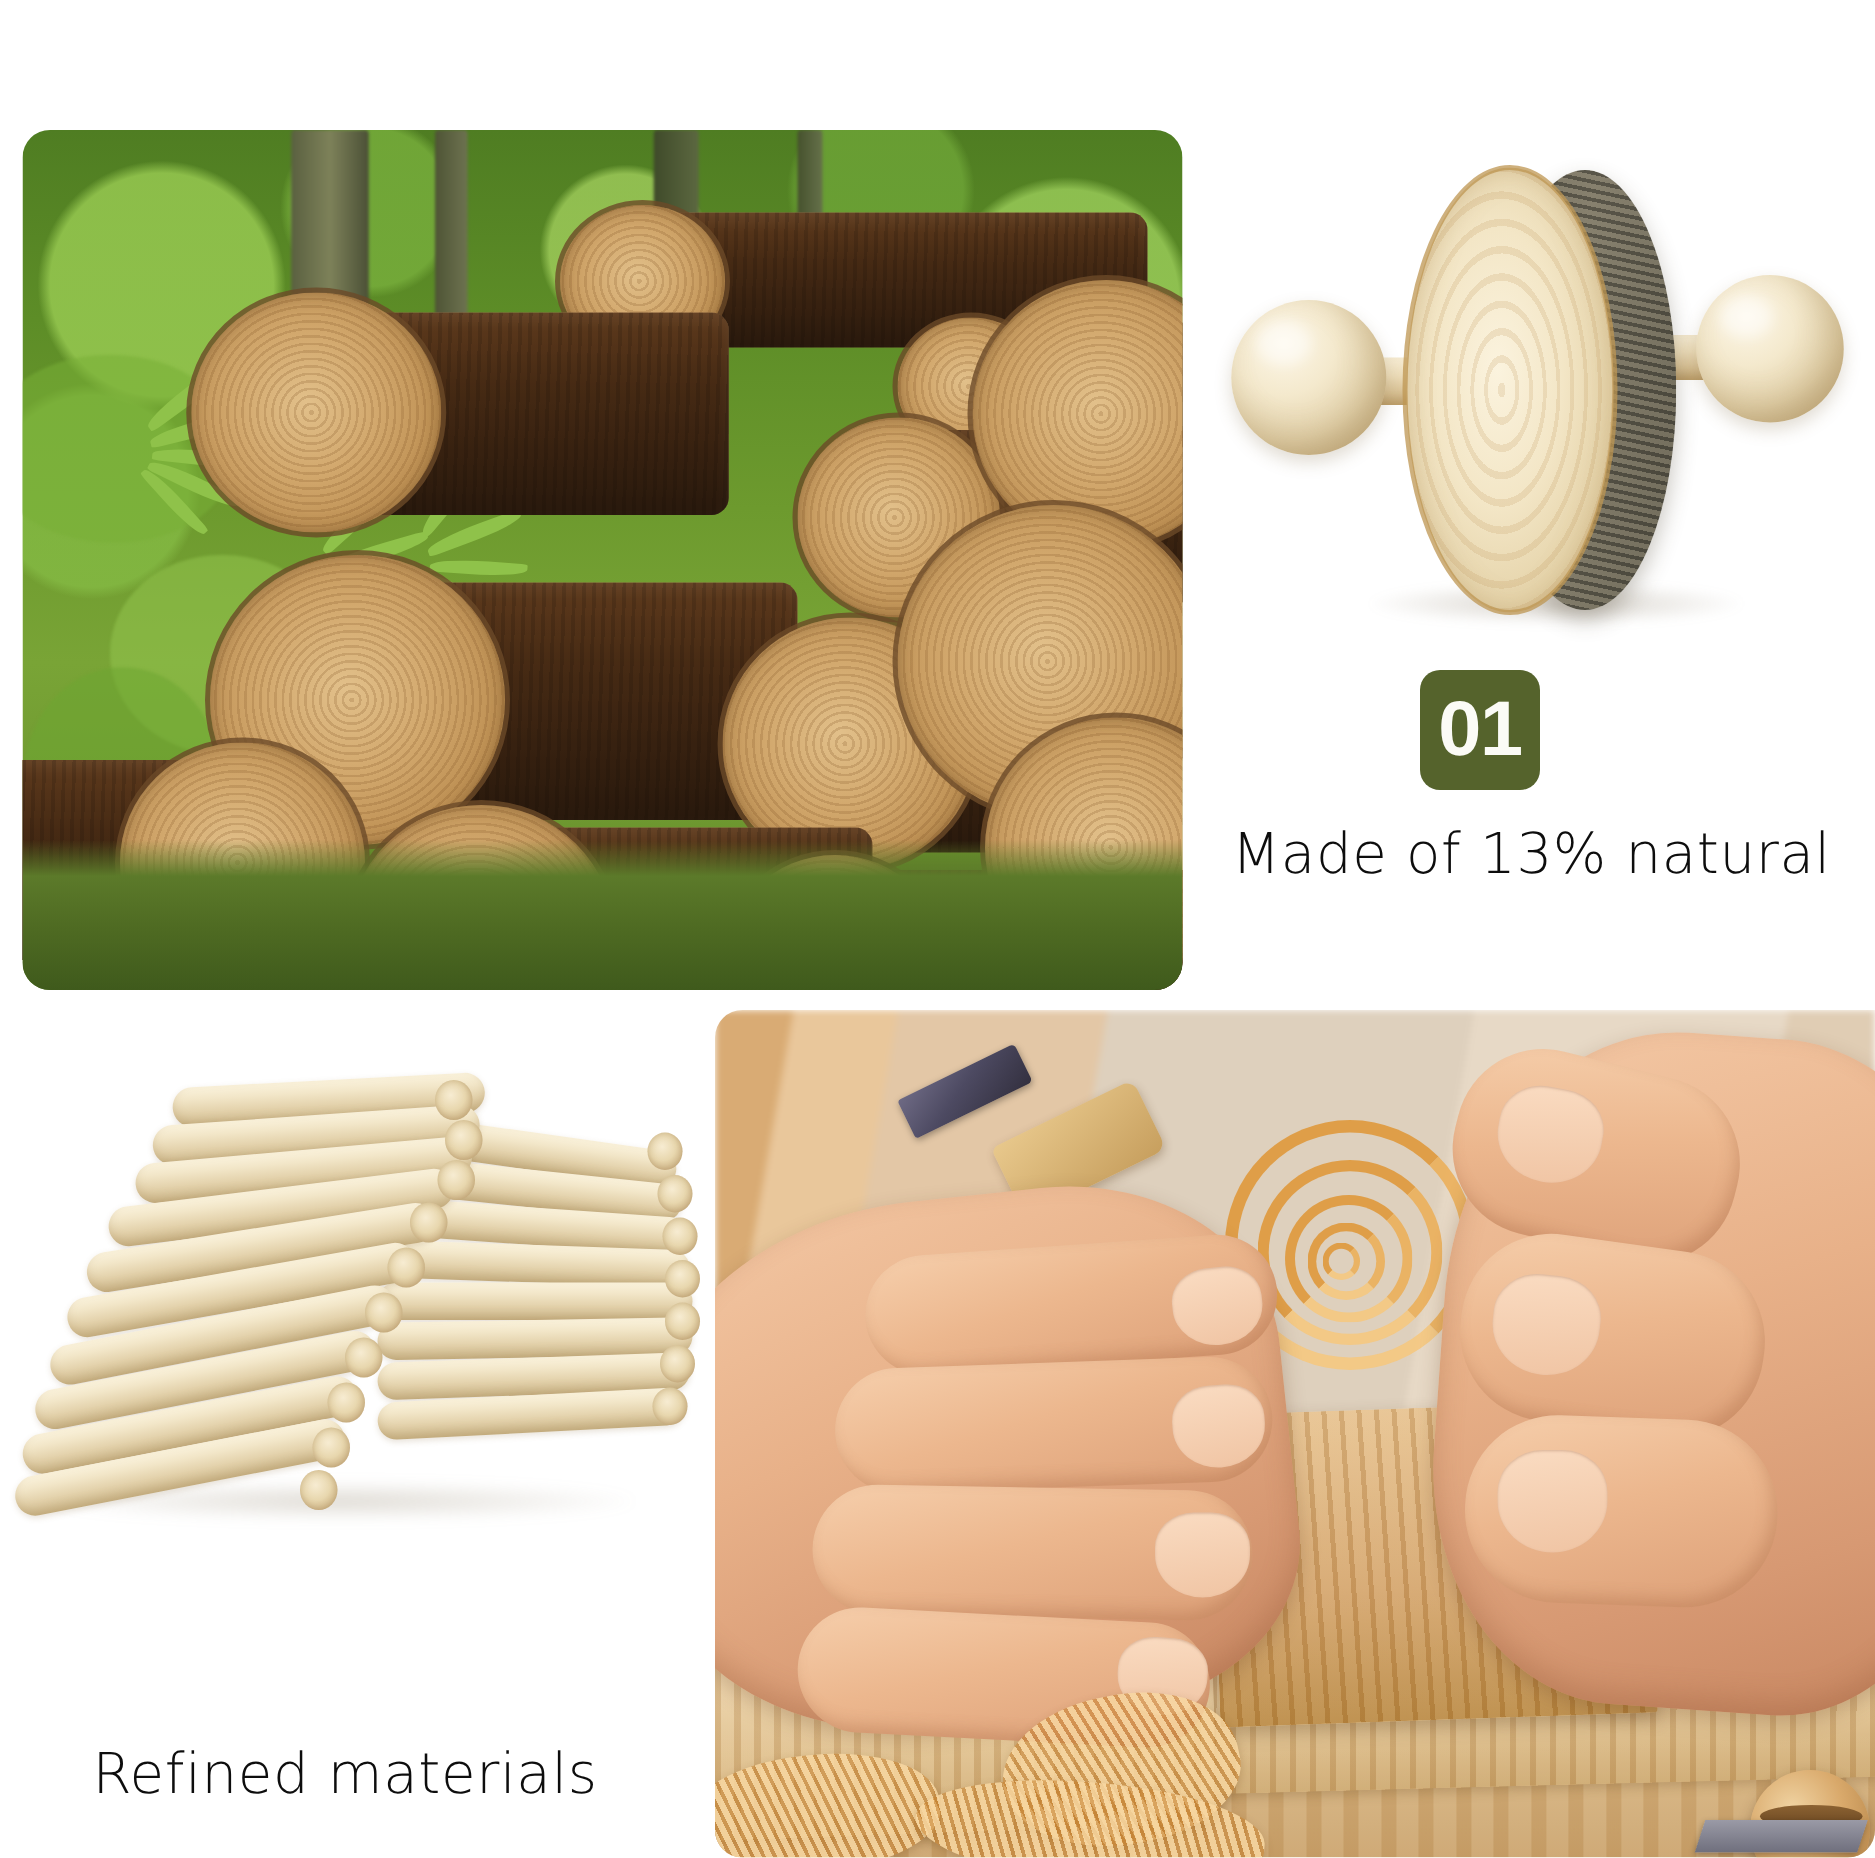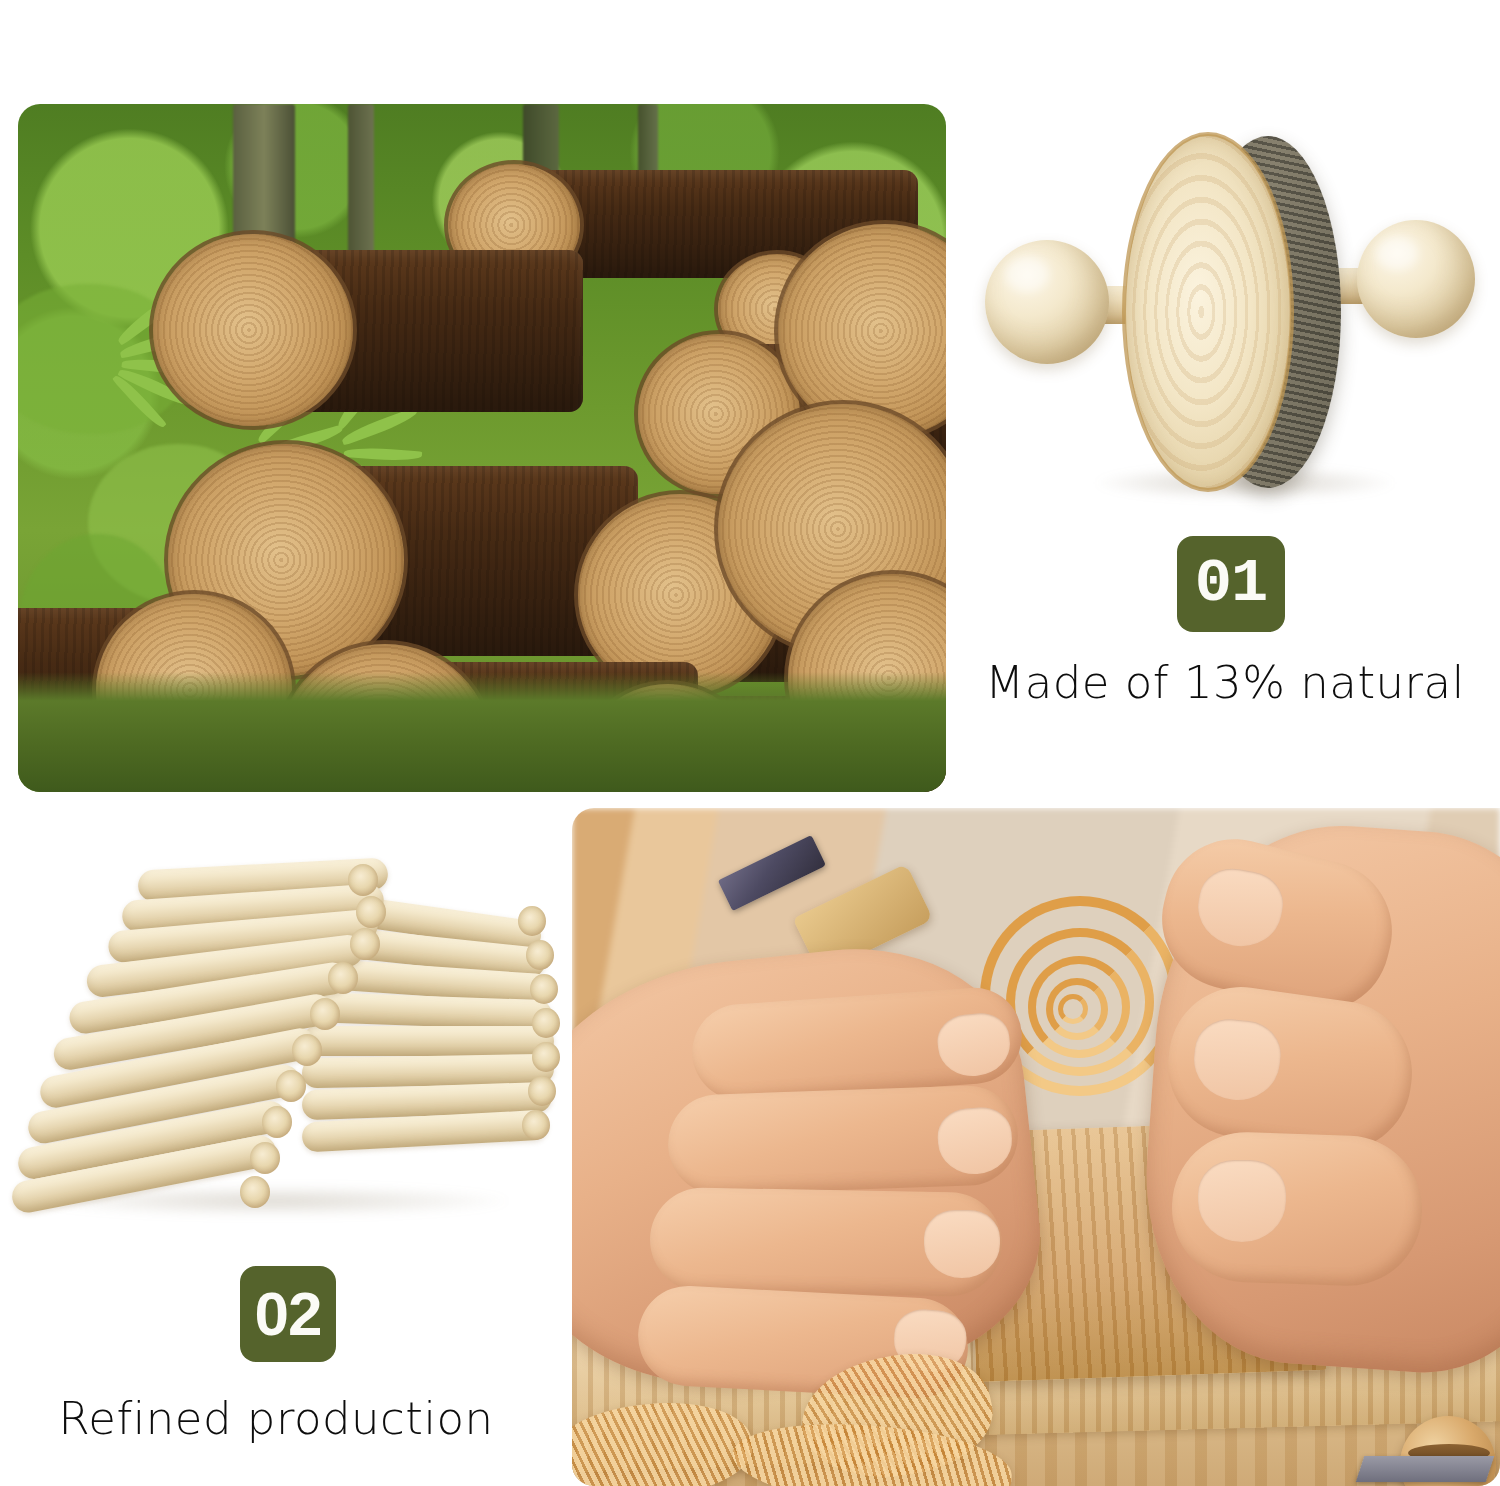--- a/index.html
+++ b/index.html
@@ -253,21 +253,21 @@
     background:#55632c;
     border-radius:16px;
     color:#fbfbf6;
     font-family:"Liberation Sans", sans-serif;
     font-weight:bold;
     font-size:62px;
     line-height:96px;
     text-align:center;
     letter-spacing:-1px;
   }
-  .badge-01{left:1177px;top:536px;width:108px;height:96px;font-family:Liberation Mono, monospace;}
+  .badge-01{left:1136px;top:536px;width:96px;height:96px;}
   .badge-02{left:240px;top:1266px;width:96px;height:96px;}
 
   .caption{
     position:absolute;
     font-family:"DejaVu Sans","Liberation Sans",sans-serif;
     font-weight:300;
     color:#0d0d0d;
     text-align:center;
     letter-spacing:.5px;
     line-height:1.22;
@@ -478,23 +478,22 @@
 
     <div class="stick-end" style="left:508px;top:66px;width:28px;height:30px;"></div>
     <div class="stick-end" style="left:516px;top:100px;width:28px;height:30px;"></div>
     <div class="stick-end" style="left:520px;top:134px;width:28px;height:30px;"></div>
     <div class="stick-end" style="left:522px;top:168px;width:28px;height:30px;"></div>
     <div class="stick-end" style="left:522px;top:202px;width:28px;height:30px;"></div>
     <div class="stick-end" style="left:518px;top:236px;width:28px;height:30px;"></div>
     <div class="stick-end" style="left:512px;top:270px;width:28px;height:30px;"></div>
   </div>
 
-  <div class="badge badge-02">02</div>
   <div class="caption caption-02">
-    <span class="cap-line">Refined production</span>
+    <span class="cap-line">Refined materials</span>
   </div>
 
   <div class="photo photo-carpenter">
     <div class="shop-bg"></div>
 
     <div class="bench"></div>
     <div class="plank" style="left:110px;bottom:54px;width:820px;height:120px;transform:rotate(-1.5deg);"></div>
     <div class="plank" style="left:-30px;bottom:20px;width:430px;height:150px;transform:rotate(-2deg);border-radius:4px;"></div>
 
     <div class="board-main" style="left:400px;top:318px;width:350px;height:250px;transform:rotate(-2deg);"></div>

